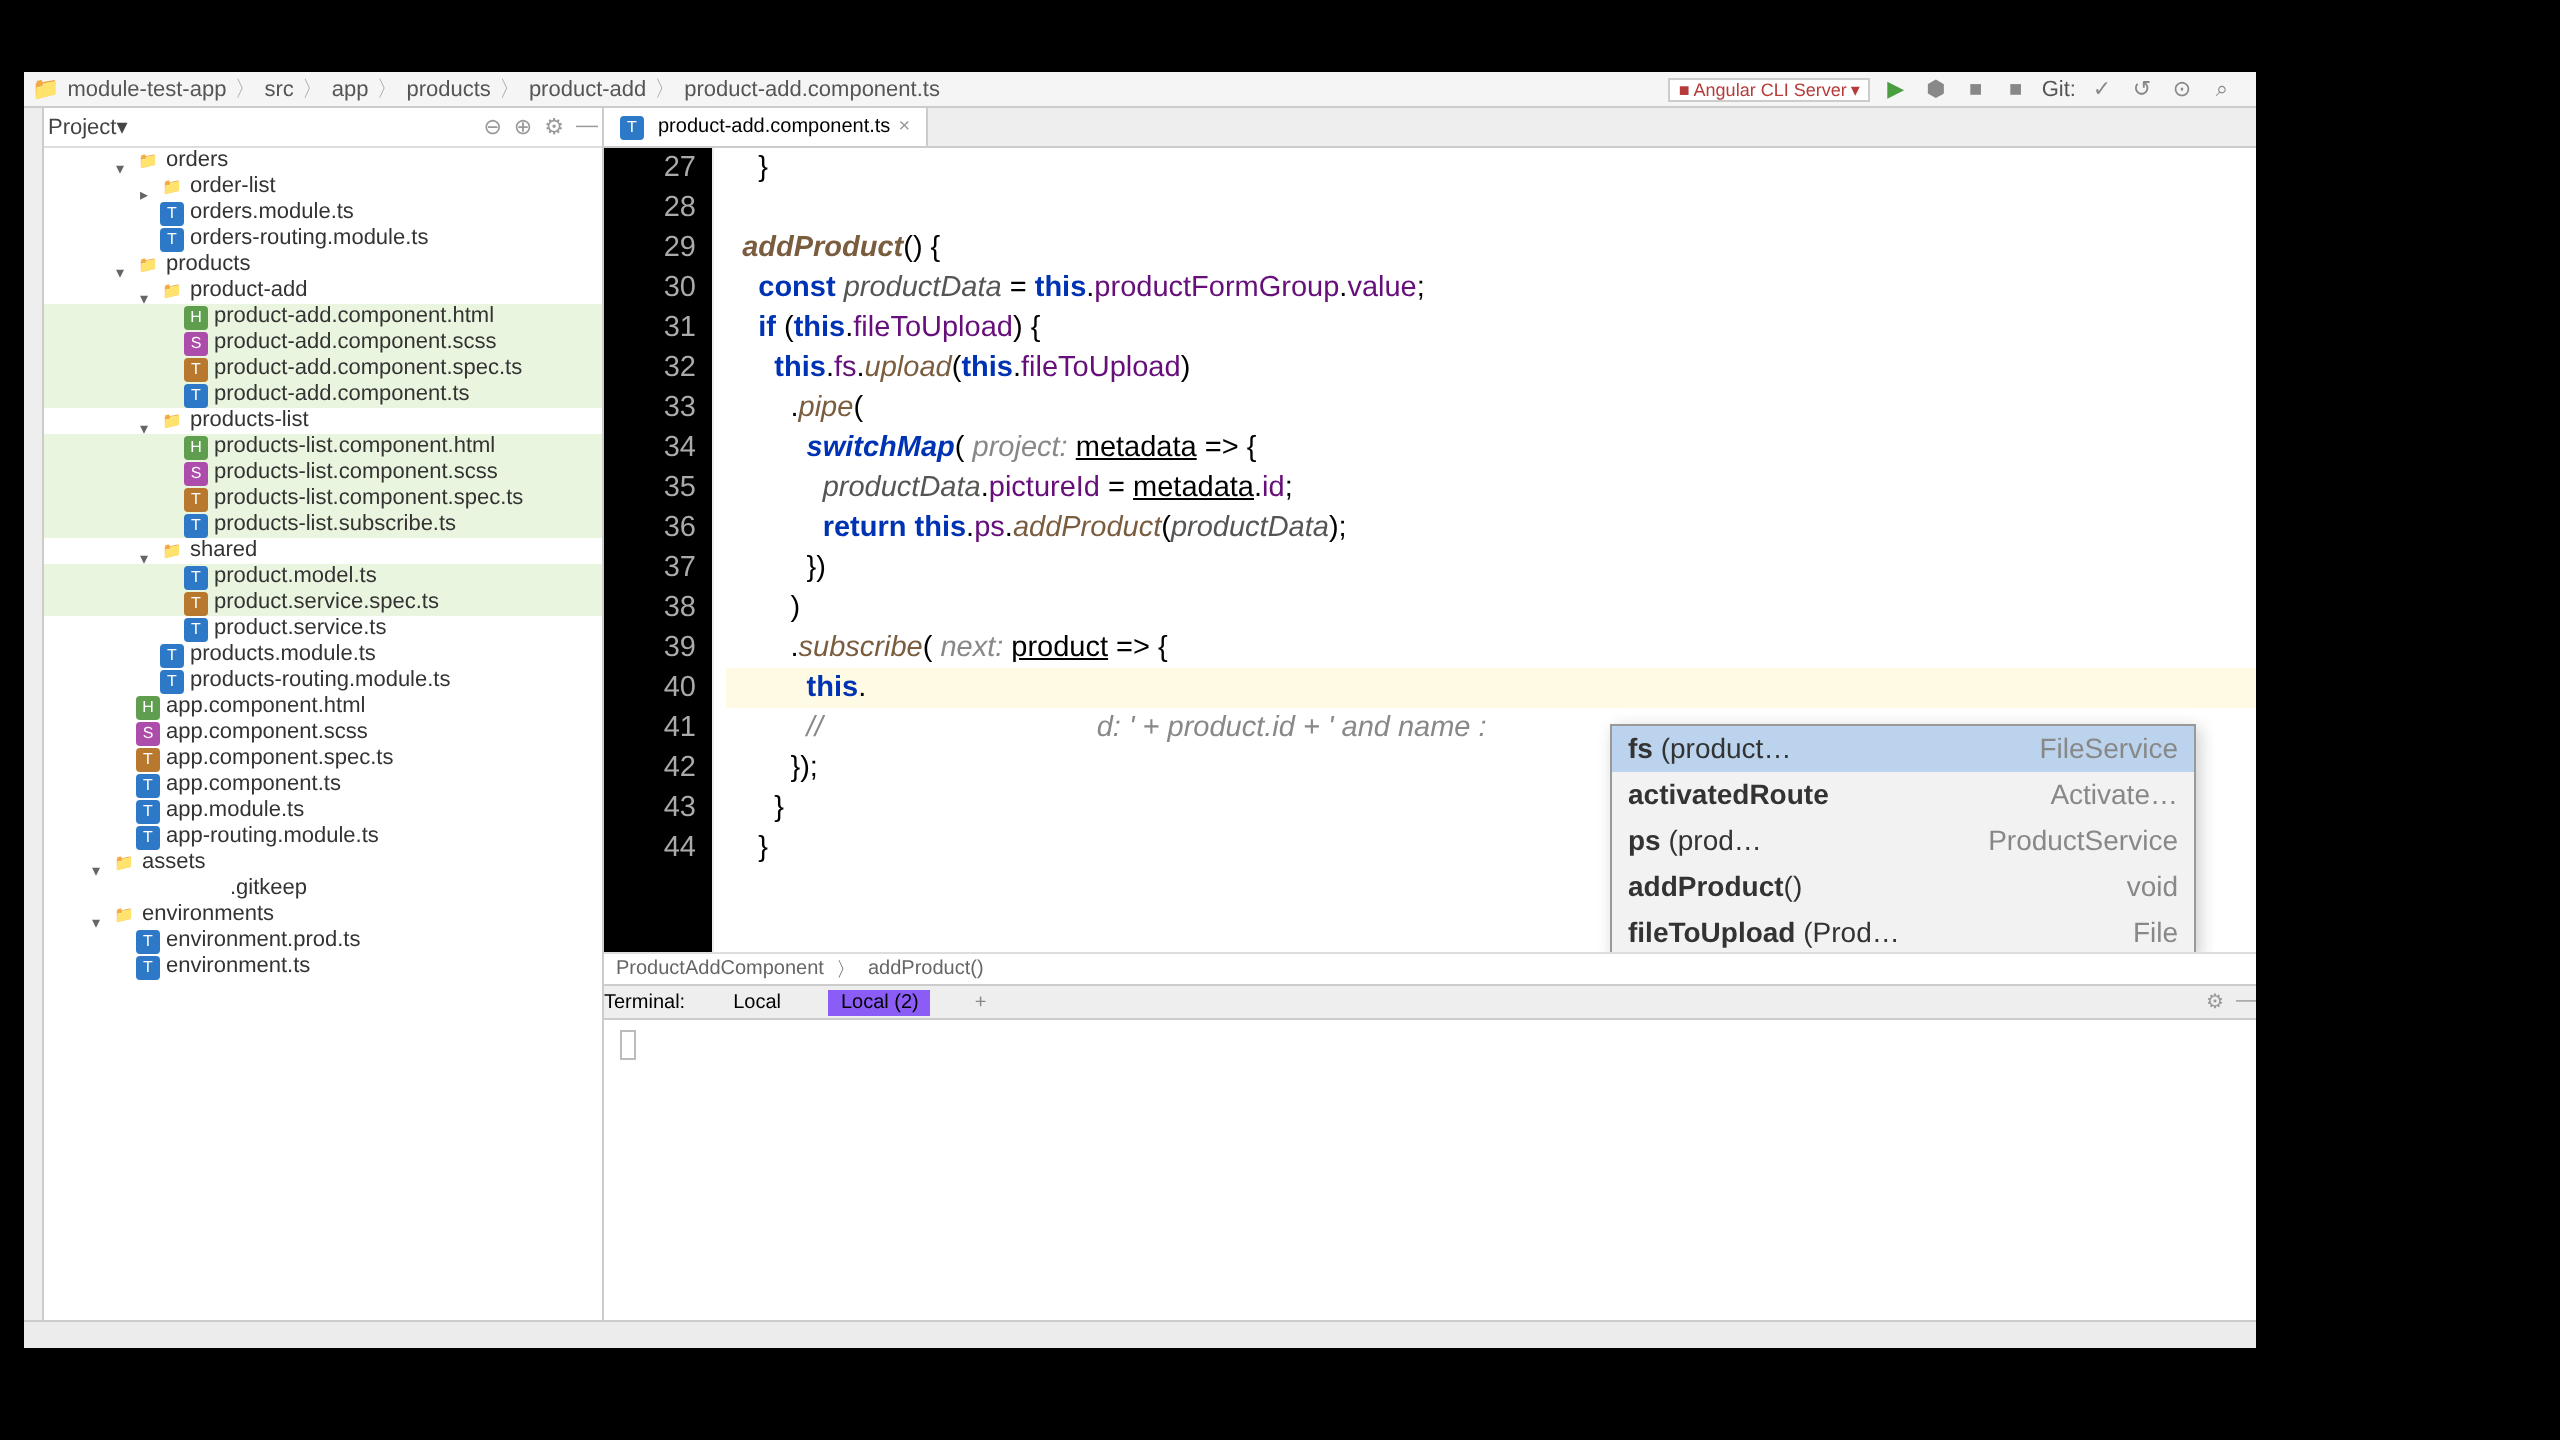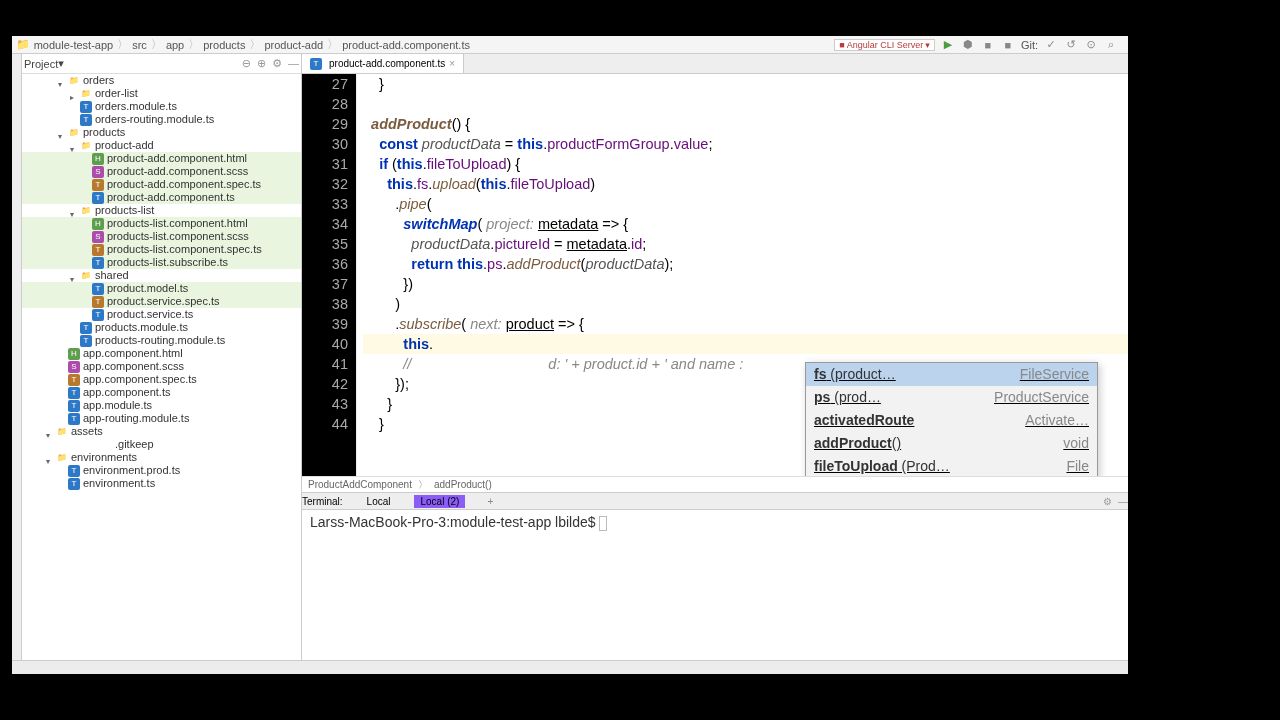--- a/index.html
+++ b/index.html
@@ -40,21 +40,21 @@
 .fn2 { color: #7a5c3f; font-style: italic; font-weight: bold; }
 .prm { color: #888; font-style: italic; }
 .prop { color: #660e7a; }
 .id { color: #555; font-style: italic; }
 .und { text-decoration: underline; }
 .curline { background: #fffae3; }
 .err-sq { border-bottom: 2px wavy #d3302f; }
 .cmt { color: #888; font-style: italic; }
 .breadcrumb-code { height: 16px; border-top: 1px solid #ddd; padding: 0 6px; font-size: 10px; color: #666; display: flex; align-items: center; gap: 6px; }
 .autocomplete { position: absolute; left: 503px; top: 288px; width: 293px; background: #f2f2f2; border: 1px solid #999; box-shadow: 2px 2px 8px rgba(0,0,0,.2); font-family: Menlo, monospace; font-size: 14px; z-index: 50; }
-.ac-row { display: flex; align-items: center; padding: 1px 8px; line-height: 21px; cursor: pointer; text-decoration: underline; }
+.ac-row { display: flex; align-items: center; padding: 1px 8px; line-height: 21px; cursor: pointer; }
 .ac-row.sel { background: #bbd3ec; }
 .ac-name { color: #333; }
 .ac-name b { font-weight: bold; }
 .ac-type { margin-left: auto; color: #888; }
 .term-tabs { height: 18px; background: #eee; border-top: 1px solid #ccc; border-bottom: 1px solid #ccc; display: flex; align-items: center; gap: 18px; padding: 0 0; font-size: 10px; }
 .term-tab { padding: 1px 6px; } .term-tab.active { background: #8b5cf6; }
 .term-plus { cursor: pointer; color: #888; padding: 0 4px; }
 .term-tabs-right { margin-left: auto; display: flex; gap: 6px; color: #999; }
 .terminal { flex: 0 0 150px; background: #fff; padding: 4px 8px; font-family: Menlo, monospace; font-size: 14px; color: #333; }
 .prompt-box { border: 1px solid #bbb; display: inline-block; width: 8px; height: 15px; vertical-align: middle; }
@@ -303,26 +303,26 @@
             <div>44</div>
           </div>
         <div class="code" id="code"><div>    }</div><div>&nbsp;</div><div>  <span class="fn2">addProduct</span>() {</div><div>    <span class="kw">const</span> <span class="id">productData</span> = <span class="kw">this</span>.<span class="prop">productFormGroup</span>.<span class="prop">value</span>;</div><div>    <span class="kw">if</span> (<span class="kw">this</span>.<span class="prop">fileToUpload</span>) {</div><div>      <span class="kw">this</span>.<span class="prop">fs</span>.<span class="fn">upload</span>(<span class="kw">this</span>.<span class="prop">fileToUpload</span>)</div><div>        .<span class="fn">pipe</span>(</div><div>          <span class="kw2">switchMap</span>( <span class="prm">project:</span> <span class="und">metadata</span> =&gt; {</div><div>            <span class="id">productData</span>.<span class="prop">pictureId</span> = <span class="und">metadata</span>.<span class="prop">id</span>;</div><div>            <span class="kw">return this</span>.<span class="prop">ps</span>.<span class="fn">addProduct</span>(<span class="id">productData</span>);</div><div>          })</div><div>        )</div><div>        .<span class="fn">subscribe</span>( <span class="prm">next:</span> <span class="und">product</span> =&gt; {</div><div class="curline">          <span class="err-sq"><span class="kw">this</span>.</span></div><div><span class="err-sq">          </span><span class="cmt">//</span>                                  <span class="cmt">d: ' + product.id + ' and name :</span></div><div>        });</div><div>      }</div><div>    }</div></div>
 
         <div class="autocomplete" id="ac">
             <div class="ac-row sel">
               <span class="ac-name"><b>fs</b> (product…</span>
               <span class="ac-type">FileService</span>
             </div>
             <div class="ac-row">
+              <span class="ac-name"><b>activatedRoute</b></span>
+              <span class="ac-type">Activate…</span>
+            </div>
+            <div class="ac-row">
               <span class="ac-name"><b>ps</b> (prod…</span>
               <span class="ac-type">ProductService</span>
-            </div>
-            <div class="ac-row">
-              <span class="ac-name"><b>activatedRoute</b></span>
-              <span class="ac-type">Activate…</span>
             </div>
             <div class="ac-row">
               <span class="ac-name"><b>addProduct</b>()</span>
               <span class="ac-type">void</span>
             </div>
             <div class="ac-row">
               <span class="ac-name"><b>fileToUpload</b> (Prod…</span>
               <span class="ac-type">File</span>
             </div>
           </div>
@@ -336,19 +336,19 @@
         <span>Terminal:</span>
         <span class="term-tab">Local</span>
         <span class="term-tab active">Local (2)</span>
         <span class="term-plus">+</span>
         <div class="term-tabs-right">
           <span>⚙</span>
           <span>—</span>
         </div>
       </div>
       <div class="terminal">
-        <span>Larss-MacBook-Pro-3:module-test-app lbilde$ </span><span class="prompt-box"></span>
+        <span class="prompt-box"></span>
       </div>
     </div>
   </div>
 
   <div class="footer"></div>
 </div>
 
 </body></html>

